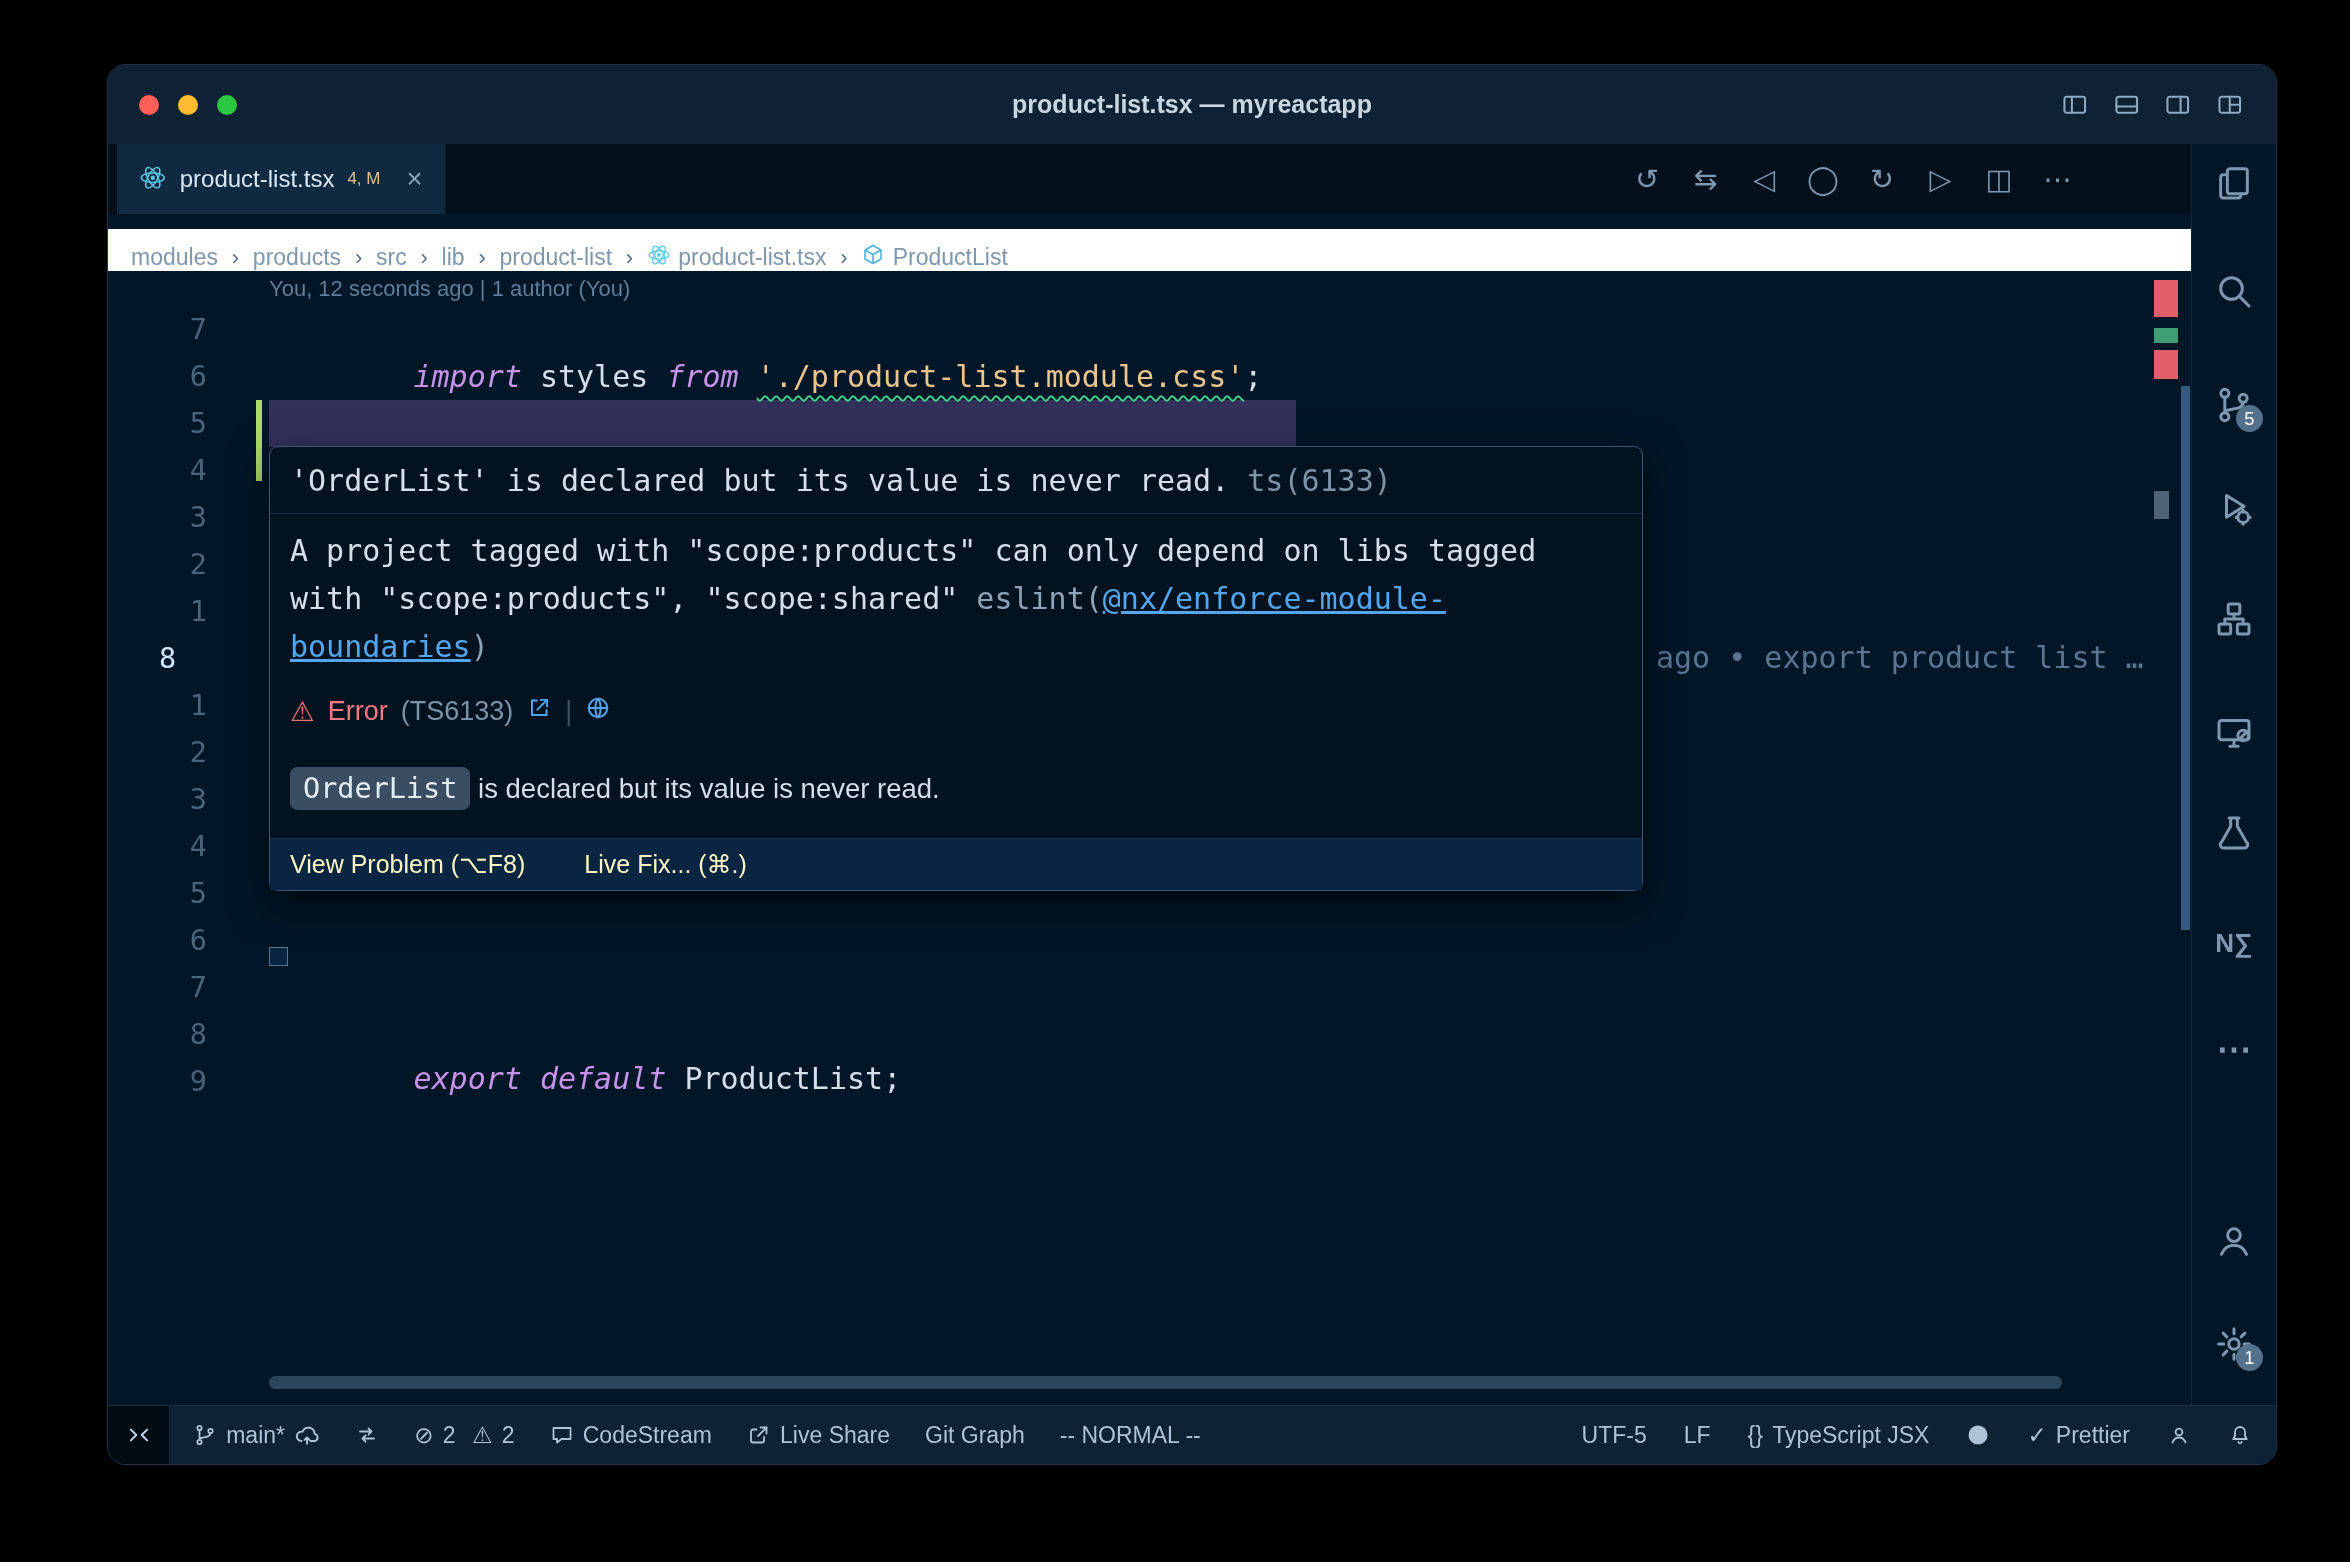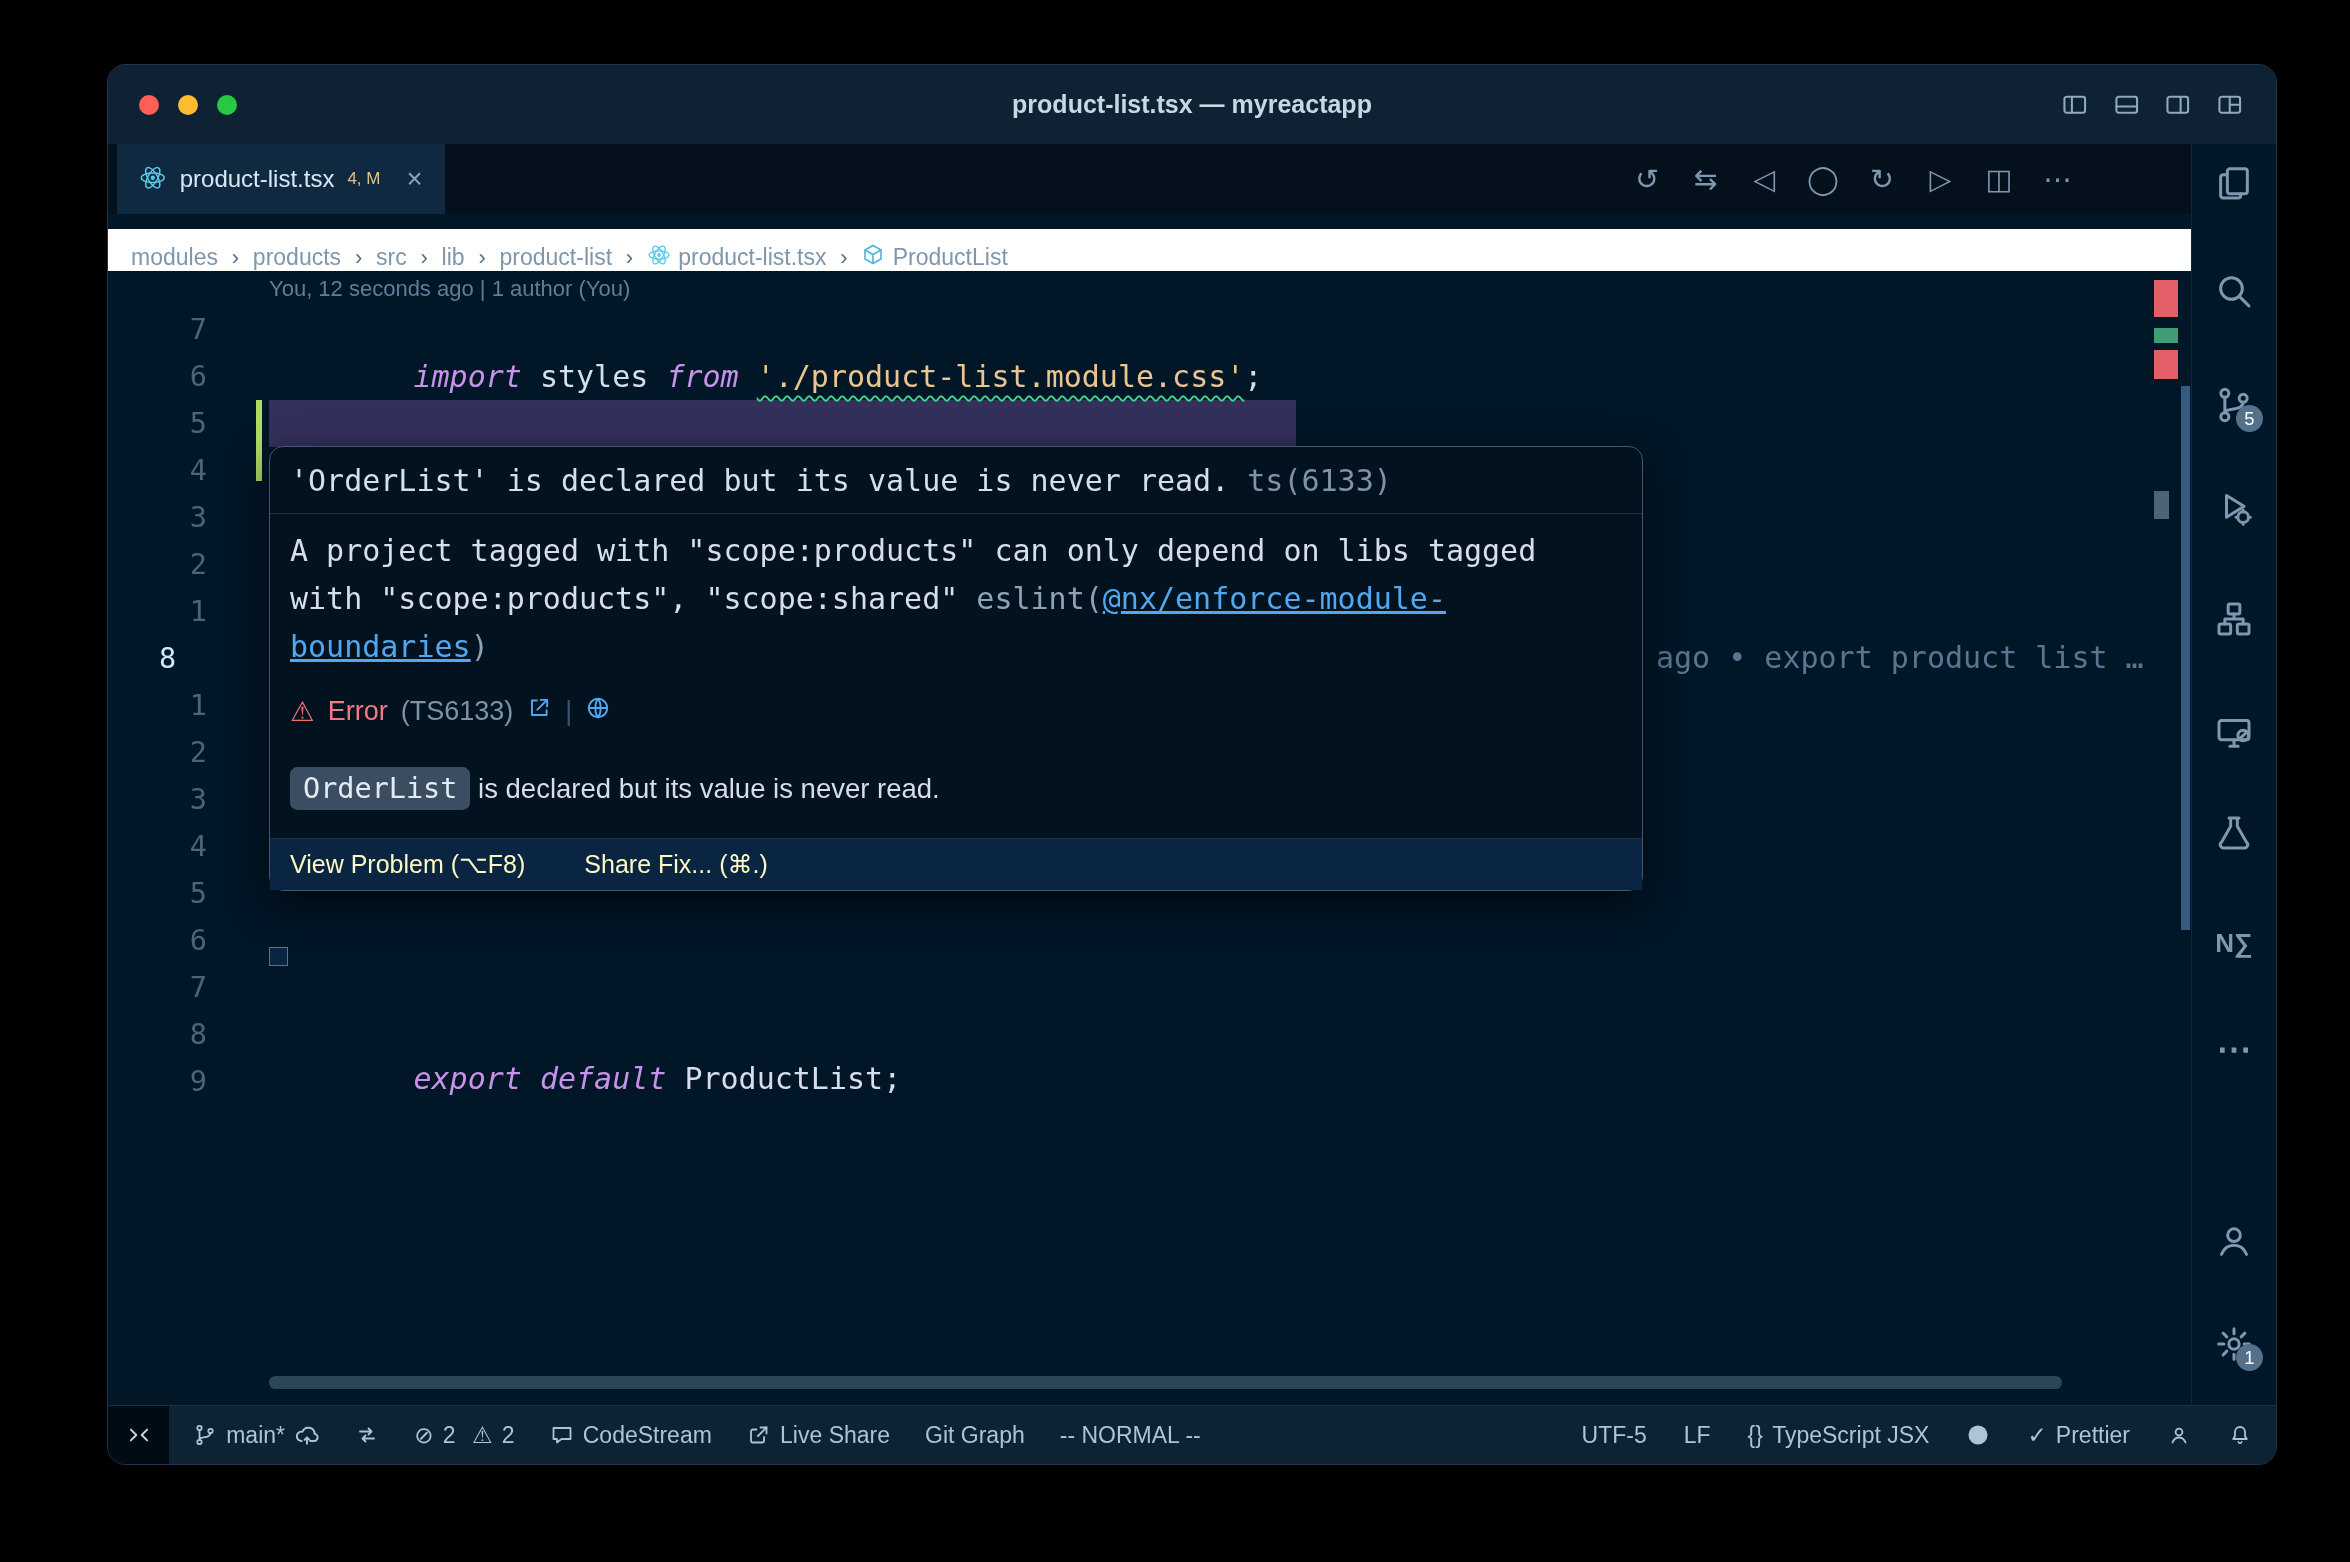--- a/index.html
+++ b/index.html
@@ -57,21 +57,21 @@
   .hscroll{position:absolute;left:161px;top:1105px;width:1793px;height:13px;background:rgba(95,126,151,.45);border-radius:6.4px;}
   .vscroll{position:absolute;left:2073px;top:115px;width:9.2px;height:544px;background:rgba(63,103,145,.85);}
   .mm{position:absolute;left:2046px;width:24px;}
   .mm.red1{top:9.2px;height:37px;background:#e25f6a;}
   .mm.teal{top:57px;height:14.7px;background:#3f9e76;}
   .mm.red2{top:79px;height:29px;background:#e25f6a;}
   .mm.gray{top:220px;height:27.5px;width:14.7px;background:rgba(130,152,171,.6);}
 
   
   .hover-widget{position:absolute;left:161px;top:175px;width:1374px;background:#02131f;
-                border:1.8px solid #3f5774;border-radius:14px;z-index:20;box-shadow:0 13px 40px rgba(0,0,0,.6);
+                border:1.8px solid #3f5774;border-radius:9px;z-index:20;box-shadow:0 13px 40px rgba(0,0,0,.6);
                 color:#d6deeb;box-sizing:border-box;}
   .hv-s{padding:13px 20px;border-top:1.8px solid #1d3147;font-size:30px;line-height:48px;}
   .hv-s:first-child{border-top:none;line-height:37px;padding:14.7px 20px;}
   .hv-code{color:#7d93a8;}
   .hv-src{color:#8fa3b6;}
   .hv-link{color:#53a7f0;text-decoration:underline;overflow-wrap:break-word;}
   .hv-error-row{display:flex;align-items:center;gap:13px;font-family:"Liberation Sans",sans-serif;
                 font-size:27px;line-height:31px;padding:11px 20px;}
   .hv-warn{color:#f07178;font-size:27.5px;}
   .hv-error{color:#f27983;}
@@ -287,21 +287,21 @@
                 <circle cx="12" cy="12" r="8.5"></circle>
                 <path d="M3.5 12h17M12 3.5c3.2 3.5 3.2 13.5 0 17-3.2-3.5-3.2-13.5 0-17z"></path>
               </svg>
           </span>
         </div>
         <div class="hv-symbol-row">
           <span class="hv-badge">OrderList</span><span> is declared but its value is never read.</span>
         </div>
         <div class="hv-footer">
           <span class="hv-footer-link">View Problem (⌥F8)</span>
-          <span class="hv-footer-link">Share Fix... (⌘.)</span>
+          <span class="hv-footer-link">Live Fix... (⌘.)</span>
         </div>
       </div>
       <div class="hover-resize"></div>
     </div>
 
     <div class="activitybar">
       <div class="ab-item" style="top:19px;">
         <svg class="icon-stroke" viewBox="0 0 24 24" width="40" height="40">
             <rect x="8" y="3.5" width="12" height="15" rx="1.5"></rect>
             <path d="M16 18.5v1a1.5 1.5 0 0 1-1.5 1.5H5.5A1.5 1.5 0 0 1 4 19.5V8.5A1.5 1.5 0 0 1 5.5 7H7"></path>

